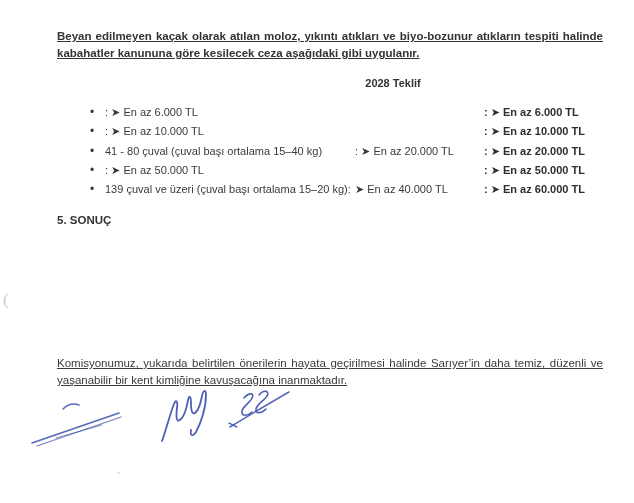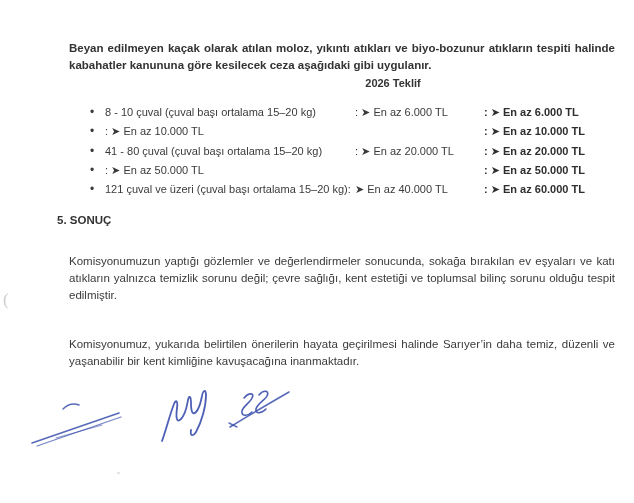--- a/index.html
+++ b/index.html
@@ -13,21 +13,22 @@
     overflow: hidden;
   }
   .para {
     position: absolute;
     left: 57px;
     width: 546px;
     font-size: 11.5px;
     line-height: 17px;
     text-align: justify;
     color: #3a3a3a;
-    margin: 12px;
+    margin: 0;
+    text-decoration: underline;
   }
   .intro {
     top: 28px;
     font-weight: 600;
     color: #333333;
   }
   .hdr {
     position: absolute;
     font-size: 11px;
     font-weight: 700;
@@ -64,21 +65,21 @@
   .sonuc-heading {
     position: absolute;
     left: 57px;
     top: 214px;
     font-size: 11.5px;
     font-weight: 700;
     color: #333333;
   }
   .p1 { top: 241px; }
   .p2 { top: 297px; }
-  .p3 { top: 324px; }
+  .p3 { top: 355px; }
   .sig-layer {
     position: absolute;
     left: 0; top: 0;
     width: 634px; height: 503px;
     pointer-events: none;
   }
   .artifact-paren {
     position: absolute;
     left: 3px;
     top: 290px;
@@ -96,61 +97,59 @@
     border-radius: 50%;
   }
 </style>
 </head>
 <body>
 
 <div class="page">
 
   <p class="para intro">Beyan edilmeyen kaçak olarak atılan moloz, yıkıntı atıkları ve biyo-bozunur atıkların tespiti halinde kabahatler kanununa göre kesilecek ceza aşağıdaki gibi uygulanır.</p>
 
-  <div class="hdr hdr1">2026 Teklif</div>
+  <div class="hdr hdr1">2028 Teklif</div>
 
 
   <div class="rows" id="rows">
     <div class="trow">
       <span class="bullet">•</span>
-      <span class="rlabel">8 - 10 çuval (çuval başı ortalama 15–20 kg)</span>
       <span class="rteklif">: ➤ En az 6.000 TL</span>
       <span class="rkabul">: ➤ En az 6.000 TL</span>
     </div>
 
     <div class="trow">
       <span class="bullet">•</span>
       <span class="rteklif">: ➤ En az 10.000 TL</span>
       <span class="rkabul">: ➤ En az 10.000 TL</span>
     </div>
 
     <div class="trow">
       <span class="bullet">•</span>
-      <span class="rlabel">41 - 80 çuval (çuval başı ortalama 15–20 kg)</span>
+      <span class="rlabel">41 - 80 çuval (çuval başı ortalama 15–40 kg)</span>
       <span class="rteklif">: ➤ En az 20.000 TL</span>
       <span class="rkabul">: ➤ En az 20.000 TL</span>
     </div>
 
     <div class="trow">
       <span class="bullet">•</span>
       <span class="rteklif">: ➤ En az 50.000 TL</span>
       <span class="rkabul">: ➤ En az 50.000 TL</span>
     </div>
 
     <div class="trow">
       <span class="bullet">•</span>
-      <span class="rlabel">121 çuval ve üzeri (çuval başı ortalama 15–20 kg):</span>
+      <span class="rlabel">139 çuval ve üzeri (çuval başı ortalama 15–20 kg):</span>
       <span class="rteklif">➤ En az 40.000 TL</span>
       <span class="rkabul">: ➤ En az 60.000 TL</span>
     </div>
   </div>
 
   <div class="sonuc-heading">5. SONUÇ</div>
 
-  <p class="para p1">Komisyonumuzun yaptığı gözlemler ve değerlendirmeler sonucunda, sokağa bırakılan ev eşyaları ve katı atıkların yalnızca temizlik sorunu değil; çevre sağlığı, kent estetiği ve toplumsal bilinç sorunu olduğu tespit edilmiştir.</p>
 
 
   <p class="para p3">Komisyonumuz, yukarıda belirtilen önerilerin hayata geçirilmesi halinde Sarıyer’in daha temiz, düzenli ve yaşanabilir bir kent kimliğine kavuşacağına inanmaktadır.</p>
 
   <span class="artifact-paren">(</span>
   <span class="artifact-dot"></span>
 
   <svg class="sig-layer" viewBox="0 0 634 503" xmlns="http://www.w3.org/2000/svg">
 
     <g fill="none" stroke="#3a4fad" stroke-linecap="round">

